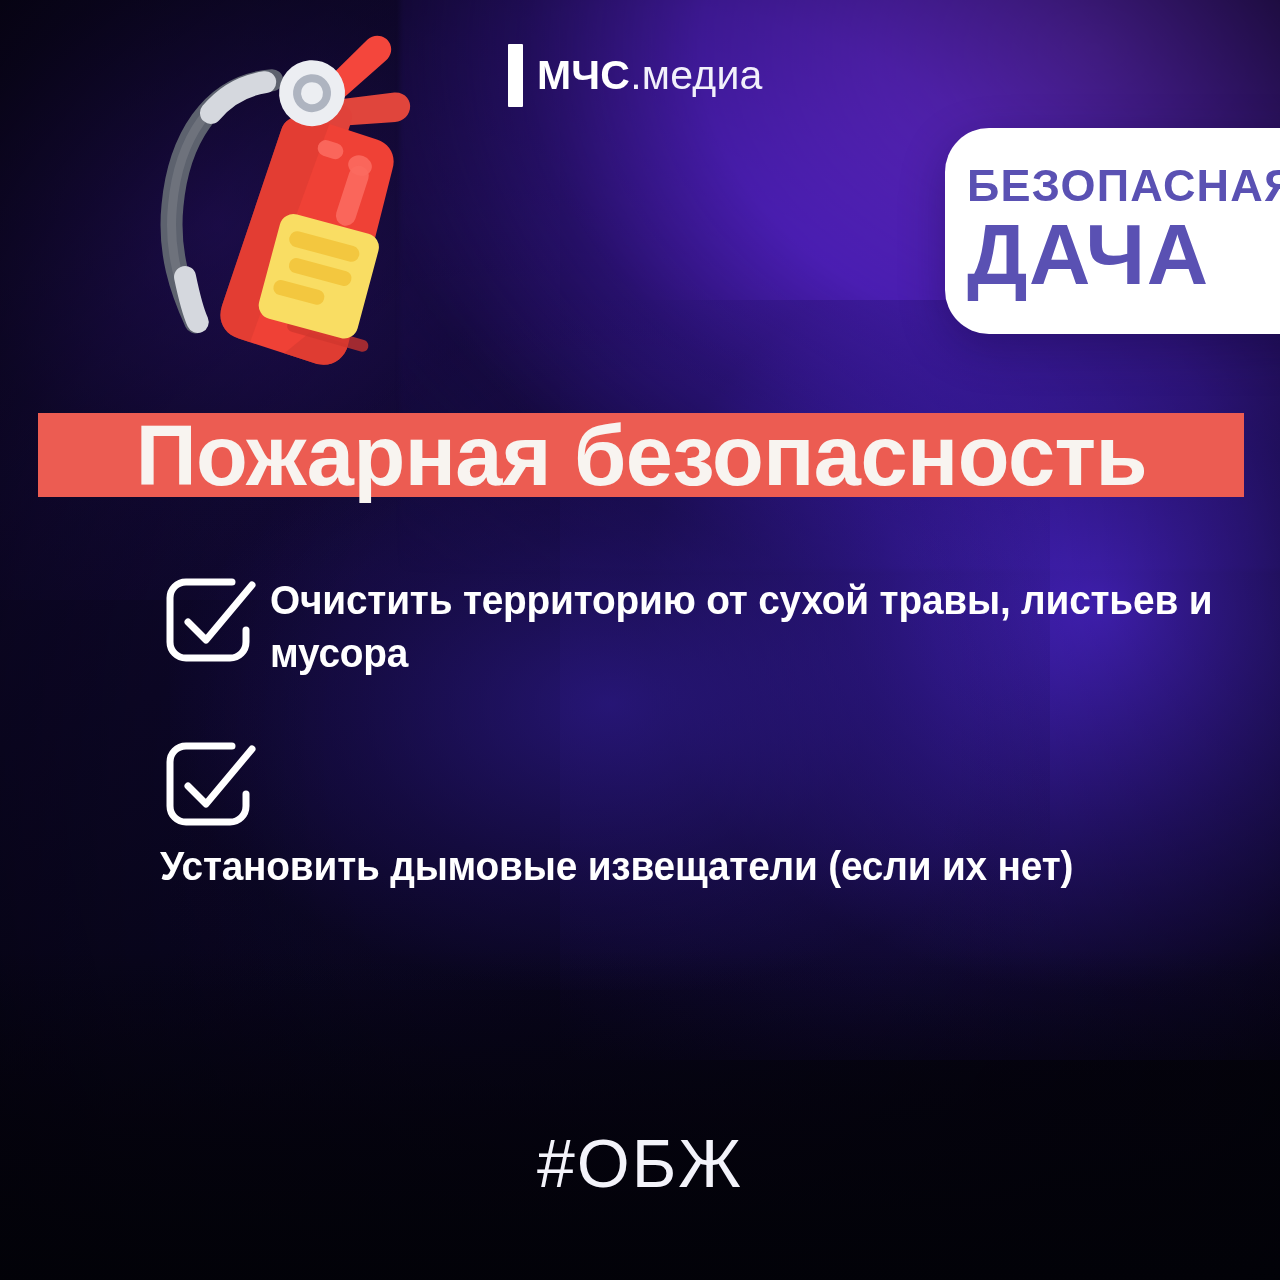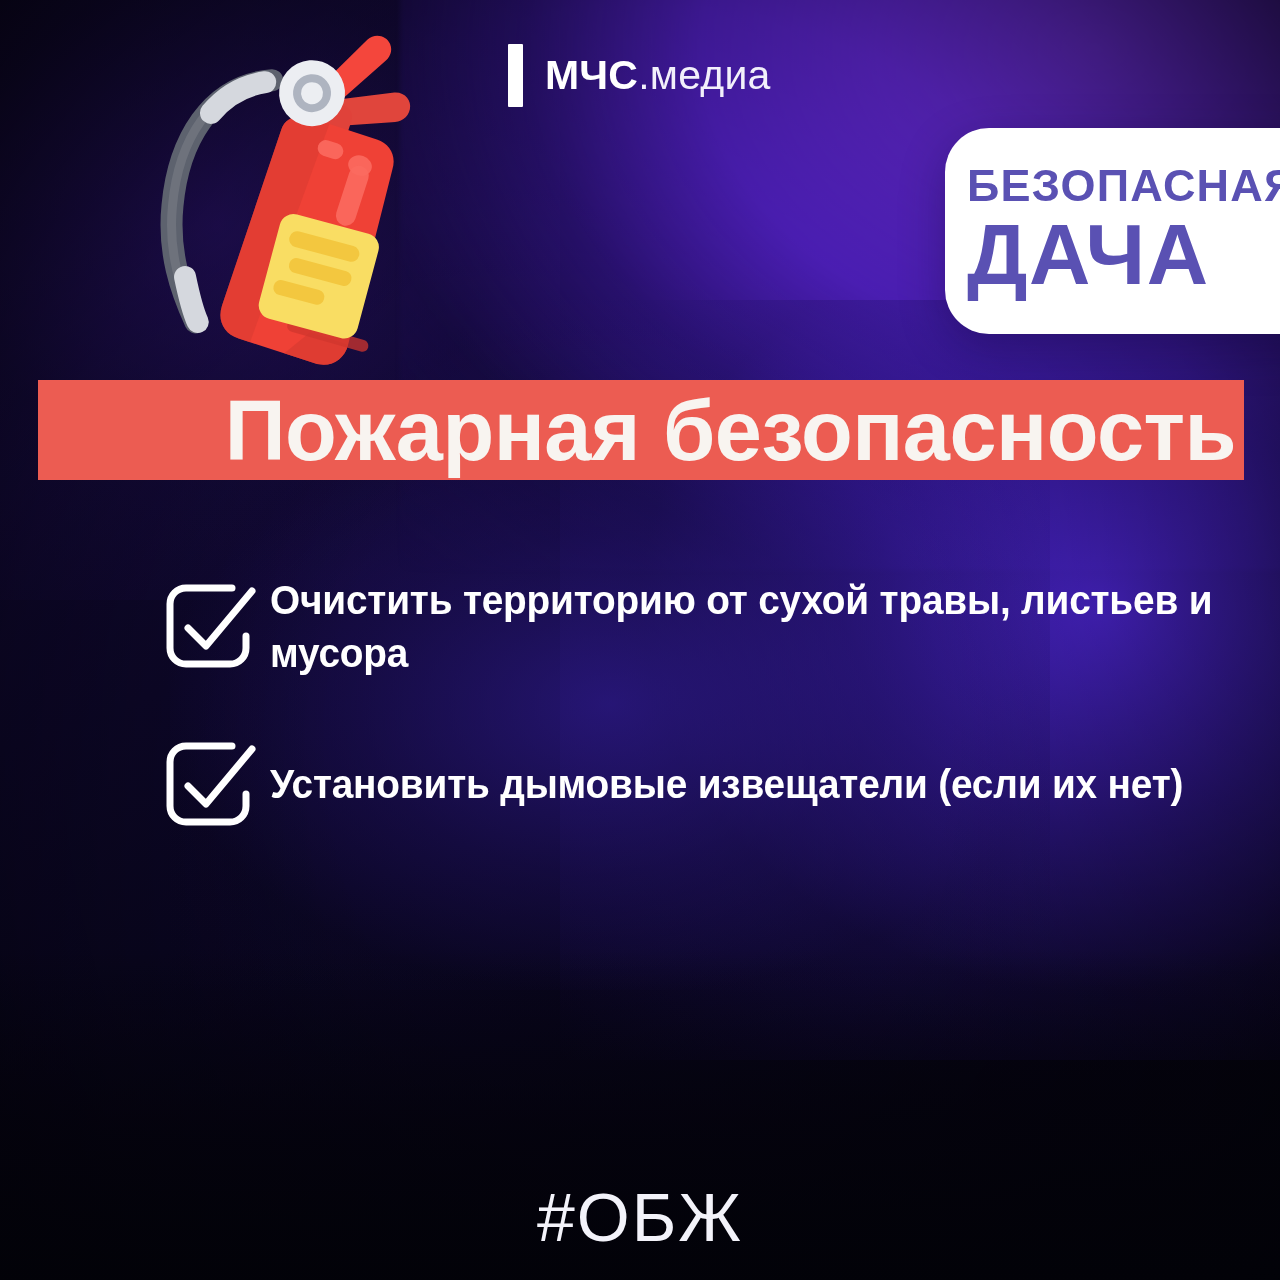--- a/index.html
+++ b/index.html
@@ -81,21 +81,21 @@
     background: linear-gradient(180deg, rgba(3,2,10,0) 0%, rgba(3,2,10,0.72) 55%, rgba(2,2,8,0.94) 100%);
   }
 
   
   .logo {
     position: absolute;
     left: 508px;
     top: 44px;
     display: flex;
     align-items: center;
-    gap: 22px;
+    gap: 14px;
     text-align: right;
   }
   .logo-bar {
     width: 15px;
     height: 63px;
     background: #ffffff;
     border-radius: 1px;
   }
   .logo-text {
     font-size: 41px;
@@ -148,27 +148,27 @@
     top: 18px;
     width: 330px;
     height: 365px;
   }
   .extinguisher svg { display: block; width: 100%; height: 100%; }
 
   
   .title-banner {
     position: absolute;
     left: 38px;
-    top: 380px;
+    top: 413px;
     width: 1206px;
-    height: 100px;
+    height: 84px;
     background: #ec5c52;
     display: flex;
     align-items: center;
-    justify-content: flex-end;
+    justify-content: center;
   }
   .title-text {
     font-size: 86px;
     font-weight: 700;
     color: #f8f4f0;
     letter-spacing: -0.5px;
     line-height: 1;
     white-space: nowrap;
     transform: scaleX(0.985);
   }
@@ -176,25 +176,25 @@
   
   .checklist {
     position: absolute;
     left: 160px;
     top: 566px;
     width: 1110px;
   }
   .check-item {
     position: relative;
     display: flex;
-    align-items: center;
+    align-items: flex-start;
     margin-bottom: 50px;
     min-height: 96px;
   }
-  .check-item:last-child { margin-bottom: 0; }
+  .check-item:last-child { margin-bottom: 0; flex-direction: column; }
 
   .checkbox {
     flex: 0 0 auto;
     width: 96px;
     height: 96px;
     margin-top: 6px;
     margin-right: 14px;
     position: relative;
   }
   .checkbox svg { display: block; width: 100%; height: 100%; overflow: visible; }
@@ -208,21 +208,21 @@
     padding-top: 8px;
     transform: scaleX(0.97);
     transform-origin: left center;
   }
 
   
   .hashtag {
     position: absolute;
     left: 0;
     right: 0;
-    top: 1183px;
+    top: 1129px;
     text-align: center;
     font-size: 68px;
     font-weight: 400;
     color: #f3f3fa;
     letter-spacing: 2px;
     line-height: 1;
   }
 </style>
 </head>
 <body>

